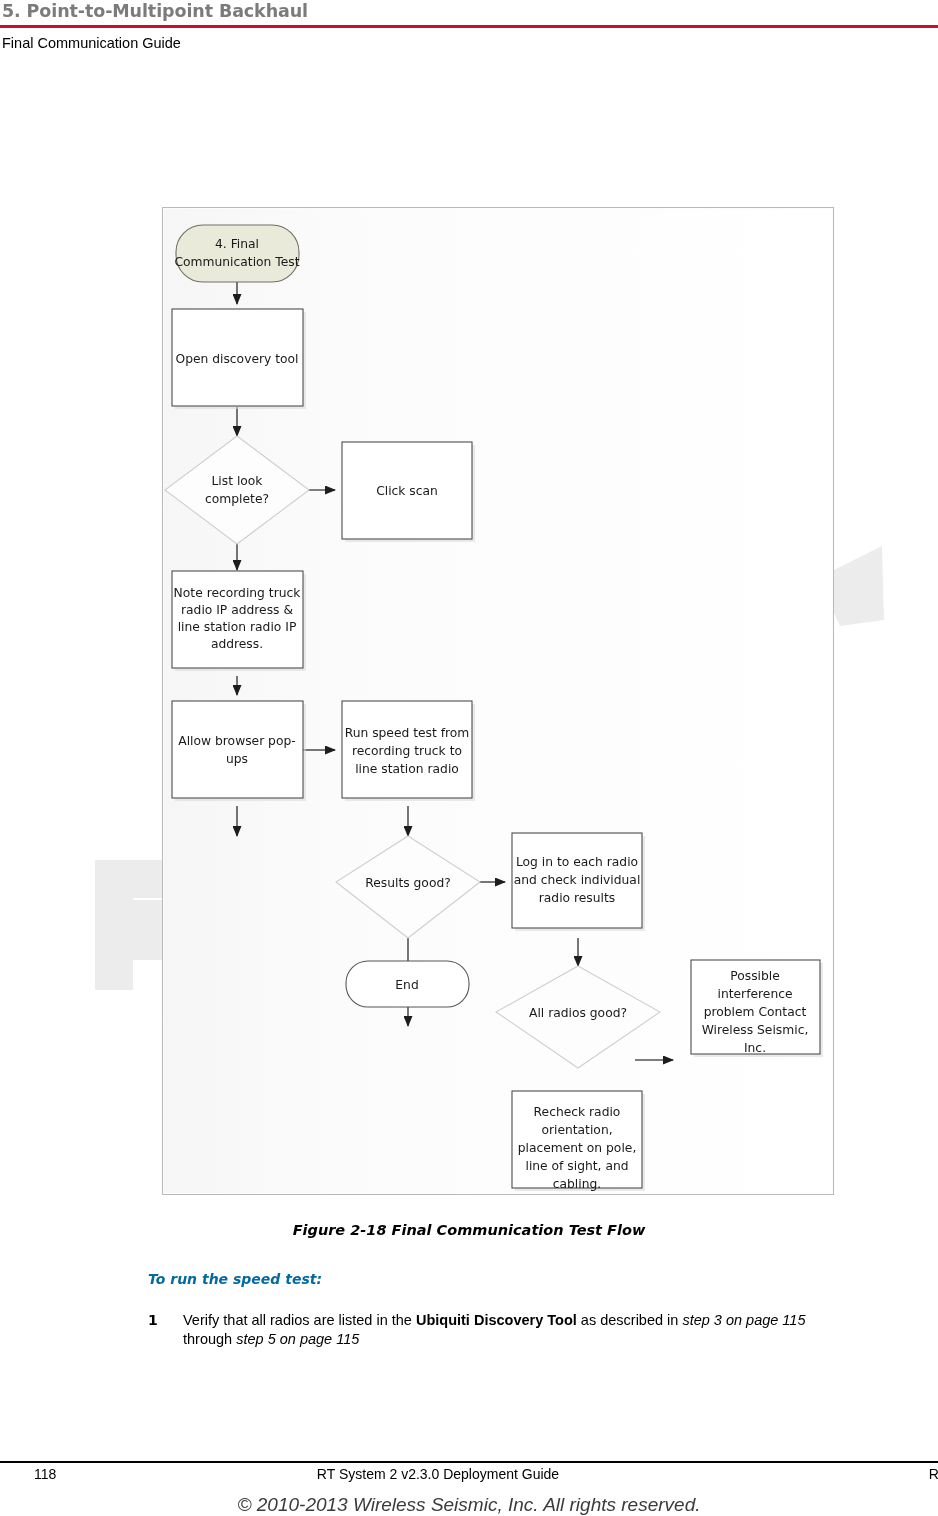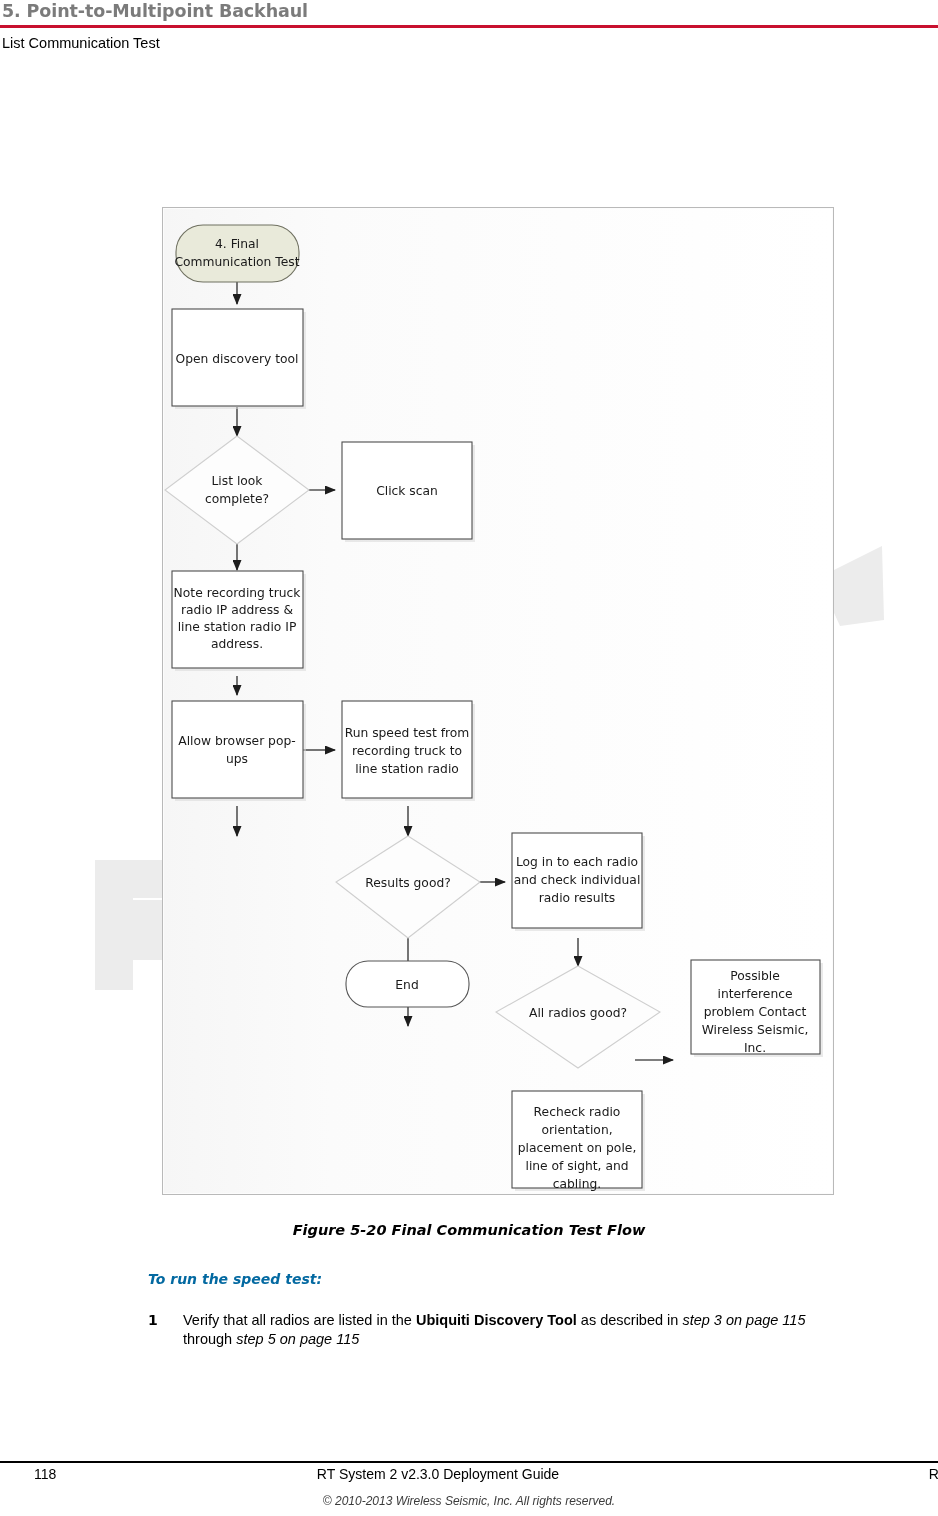--- a/index.html
+++ b/index.html
@@ -158,21 +158,21 @@
   .footer-center{ position: absolute; left: 0; top: 0; width: 814px; text-align: center; }
   .footer-right { position: absolute; right: 3px; top: 0; }
   .copyright {
     position: absolute;
     left: 0;
     top: 1494px;
     width: 938px;
     text-align: center;
     font-family: "Liberation Sans", sans-serif;
     font-style: italic;
-    font-size: 12px;
+    font-size: 19px;
     color: #3b3b3b;
     z-index: 2;
   }
 
   
   .nodetext {
     font-family: "DejaVu Sans", sans-serif;
     font-size: 12.3px;
     fill: #1a1a1a;
   }
@@ -195,21 +195,21 @@
       <path d="M133 470 L210 470 L180 530 L133 530 Z"></path>
       <path d="M640 100 C 700 190, 760 210, 820 150 L 880 118 C 820 230, 720 250, 660 170 Z"></path>
       <path d="M818 148 L882 116 L884 190 L840 196 Z"></path>
     </g>
   </svg>
 </div>
 
 <div class="page-header">
   <div class="chapter-title">5. Point-to-Multipoint Backhaul</div>
   <div class="header-rule"></div>
-  <div class="section-title">List Communication Test</div>
+  <div class="section-title">Final Communication Guide</div>
 </div>
 
 <div class="figure-frame">
   <div class="inner-shade"></div>
   <svg class="flow-svg" viewBox="0 0 666 988" xmlns="http://www.w3.org/2000/svg">
 
     <defs>
       <marker id="ah" markerWidth="11" markerHeight="9" refX="10" refY="4.5" orient="auto" markerUnits="userSpaceOnUse">
         <path d="M0,0 L11,4.5 L0,9 z" class="arrowhead"></path>
       </marker>
@@ -318,21 +318,21 @@
       <text class="nodetext" x="414" y="908" text-anchor="middle">Recheck radio</text>
       <text class="nodetext" x="414" y="926" text-anchor="middle">orientation,</text>
       <text class="nodetext" x="414" y="944" text-anchor="middle">placement on pole,</text>
       <text class="nodetext" x="414" y="962" text-anchor="middle">line of sight, and</text>
       <text class="nodetext" x="414" y="980" text-anchor="middle">cabling.</text>
     </g>
 
   </svg>
 </div>
 
-<div class="figure-caption">Figure 5-20  Final Communication Test Flow</div>
+<div class="figure-caption">Figure 2-18  Final Communication Test Flow</div>
 
 <div class="proc-heading">To run the speed test:</div>
 
 <div class="step-row">
   <span class="step-num">1</span>
   <span class="step-text"><span>Verify that all radios are listed in the </span><b>Ubiquiti Discovery Tool</b><span> as described in </span><i>step 3 on page 115</i><span> through </span><i>step 5 on page 115</i></span>
 </div>
 
 <div class="footer-rule"></div>
 <div class="footer-row">

